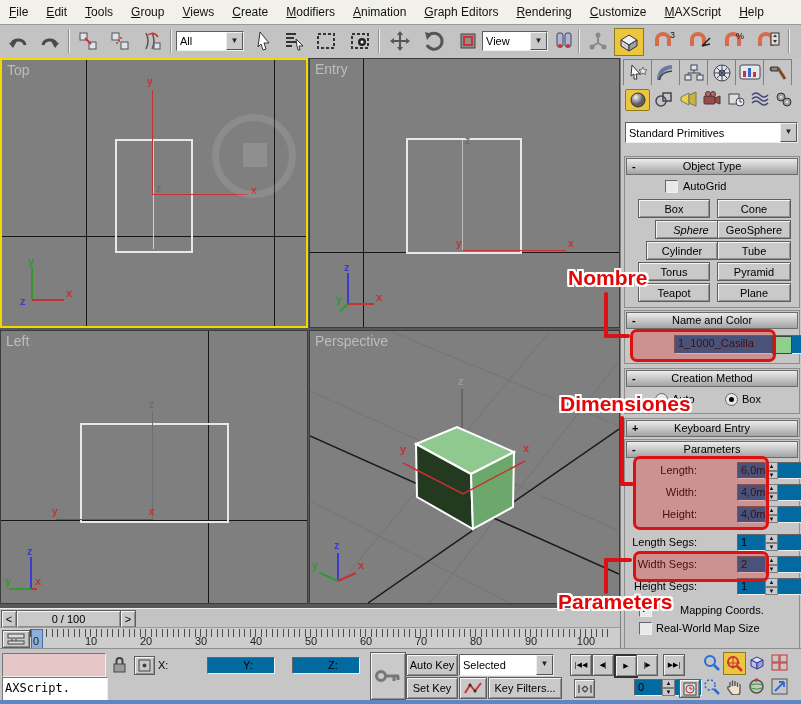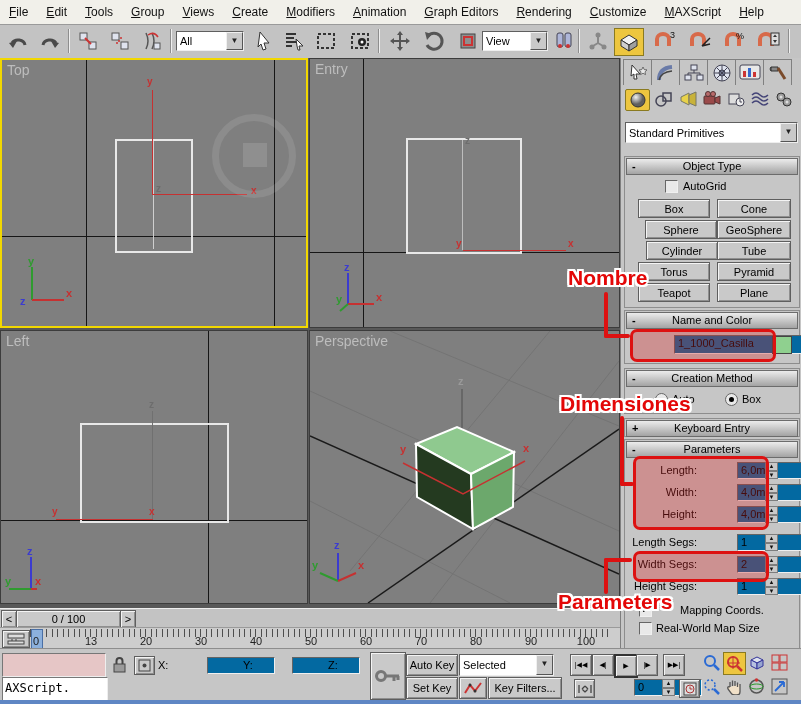--- a/index.html
+++ b/index.html
@@ -417,21 +417,21 @@
 
   <div class="rollout" style="top:98px;height:150px">
     <div class="rhead">
       <span class="pm">-</span>
       <span>Object Type</span></div>
     <div class="cb" style="left:40px;top:23px"></div>
     <div class="lbl" style="left:58px;top:23px">AutoGrid</div>
     <div id="objtype-buttons">
         <div class="mxbtn" style="left: 13px; top: 42px; width: 70px; height: 17px;">Box</div>
         <div class="mxbtn" style="left: 92px; top: 42px; width: 72px; height: 17px;">Cone</div>
-        <div class="mxbtn" style="left: 20px; top: 63px; width: 70px; height: 17px;">Sphere</div>
+        <div class="mxbtn" style="left: 30px; top: 63px; width: 70px; height: 17px; font-style: italic;">Sphere</div>
         <div class="mxbtn" style="left: 92px; top: 63px; width: 72px; height: 17px;">GeoSphere</div>
         <div class="mxbtn" style="left: 13px; top: 84px; width: 70px; height: 17px; margin-left: 8px;">Cylinder</div>
         <div class="mxbtn" style="left: 92px; top: 84px; width: 72px; height: 17px;">Tube</div>
         <div class="mxbtn" style="left: 13px; top: 105px; width: 70px; height: 17px;">Torus</div>
         <div class="mxbtn" style="left: 92px; top: 105px; width: 72px; height: 17px;">Pyramid</div>
         <div class="mxbtn" style="left: 13px; top: 126px; width: 70px; height: 17px;">Teapot</div>
         <div class="mxbtn" style="left: 92px; top: 126px; width: 72px; height: 17px;">Plane</div>
       </div>
   </div>
 
@@ -539,21 +539,21 @@
     <svg width="18" height="12">
         <rect x="1" y="1" width="16" height="4" fill="#ddd" stroke="#444"></rect>
         <rect x="1" y="8" width="16" height="3" fill="#ddd" stroke="#444"></rect>
         <path d="M5 6 L5 8 M9 8 L9 6" stroke="#444"></path>
       </svg>
     </div>
   <div id="ticks"></div>
   <div style="position:absolute;left:31px;top:1px;width:10px;height:18px;background:#8cb0dc;border:1px solid #4a6fa5"></div>
   <div id="trackbar-numbers">
       <span class="ticknum" style="left: 36px;">0</span>
-      <span class="ticknum" style="left: 91px;">13</span>
+      <span class="ticknum" style="left: 91px;">10</span>
       <span class="ticknum" style="left: 146px;">20</span>
       <span class="ticknum" style="left: 201px;">30</span>
       <span class="ticknum" style="left: 256px;">40</span>
       <span class="ticknum" style="left: 311px;">50</span>
       <span class="ticknum" style="left: 366px;">60</span>
       <span class="ticknum" style="left: 421px;">70</span>
       <span class="ticknum" style="left: 476px;">80</span>
       <span class="ticknum" style="left: 531px;">90</span>
       <span class="ticknum" style="left: 586px;">100</span>
     </div>

